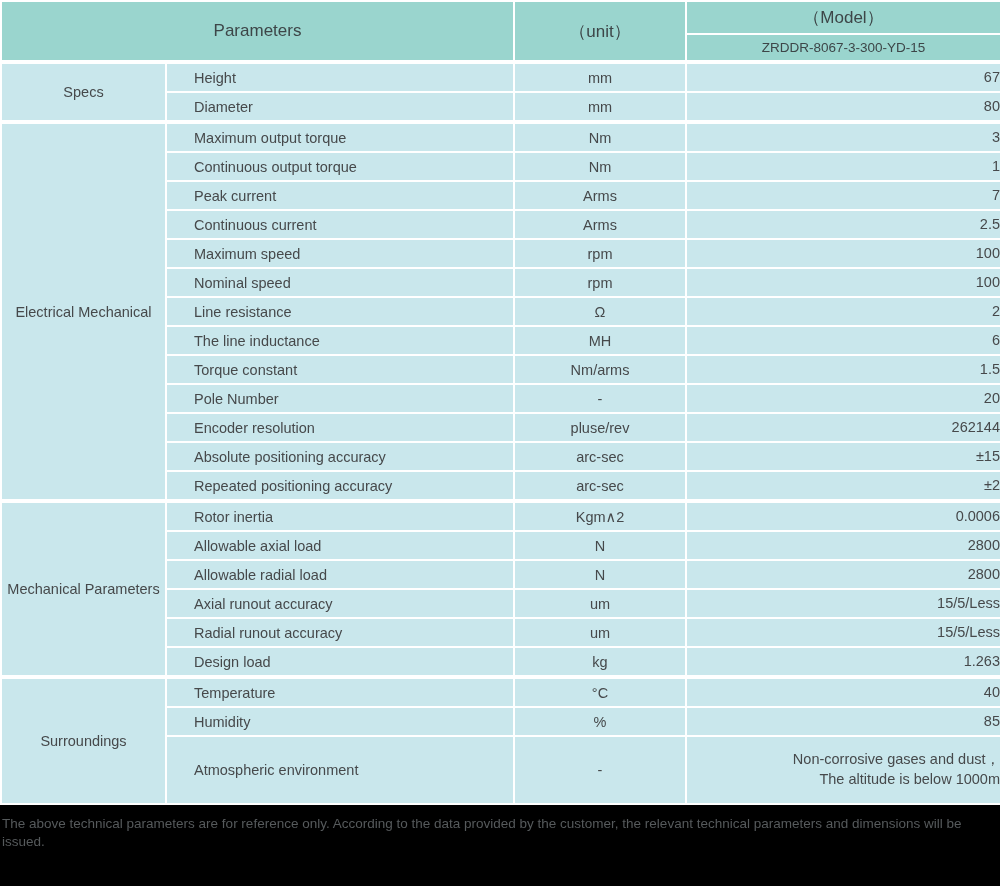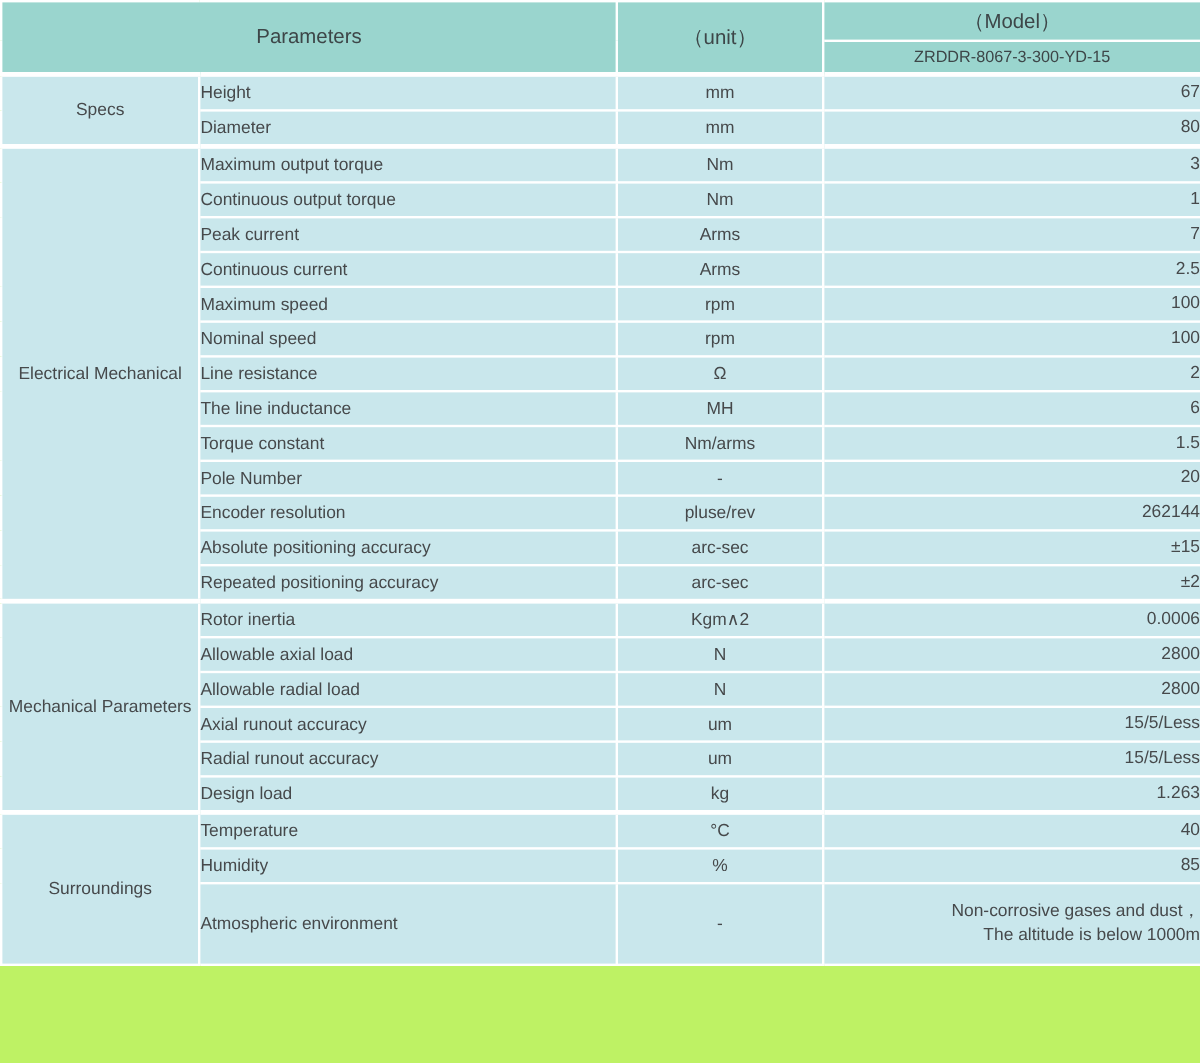--- a/index.html
+++ b/index.html
@@ -6,21 +6,21 @@
     margin:0;
     padding:0;
     background:#ffffff;
     font-family:"Liberation Sans", sans-serif;
     color:#46494b;
   }
   .page{
     width:1000px;
     height:886px;
     box-sizing:border-box;
-    background:#bef264;
+    background:#000000;
   }
   table.spec-table{
     width:1000px;
     border-collapse:collapse;
     table-layout:fixed;
   }
   col.c-cat{width:165px;}
   col.c-name{width:348px;}
   col.c-unit{width:172px;}
   col.c-model{width:315px;}
@@ -59,20 +59,21 @@
   tr.section-start td{
     border-top:4px solid #ffffff;
   }
   td.category{
     text-align:center;
     vertical-align:middle;
     margin-left:43px;
   }
   td.pname{
     text-align:left;
+    padding-left:27px;
   }
   td.punit, td.pvalue{
     text-align:center;
   }
   td.pvalue{
     white-space:pre-line;
     line-height:1.35;
     text-align:right;
   }
   tr.tall td{
@@ -230,14 +231,15 @@
         </tr>
         <tr class="tall">
           <td class="pname">Atmospheric environment</td>
           <td class="punit">-</td>
           <td class="pvalue">Non-corrosive gases and dust，
 The altitude is below 1000m</td>
         </tr>
       </tbody>
   </table>
 
+  <div class="footer-note">The above technical parameters are for reference only. According to the data provided by the customer, the relevant technical parameters and dimensions will be issued.</div>
 
 </div>
 
 </body></html>

